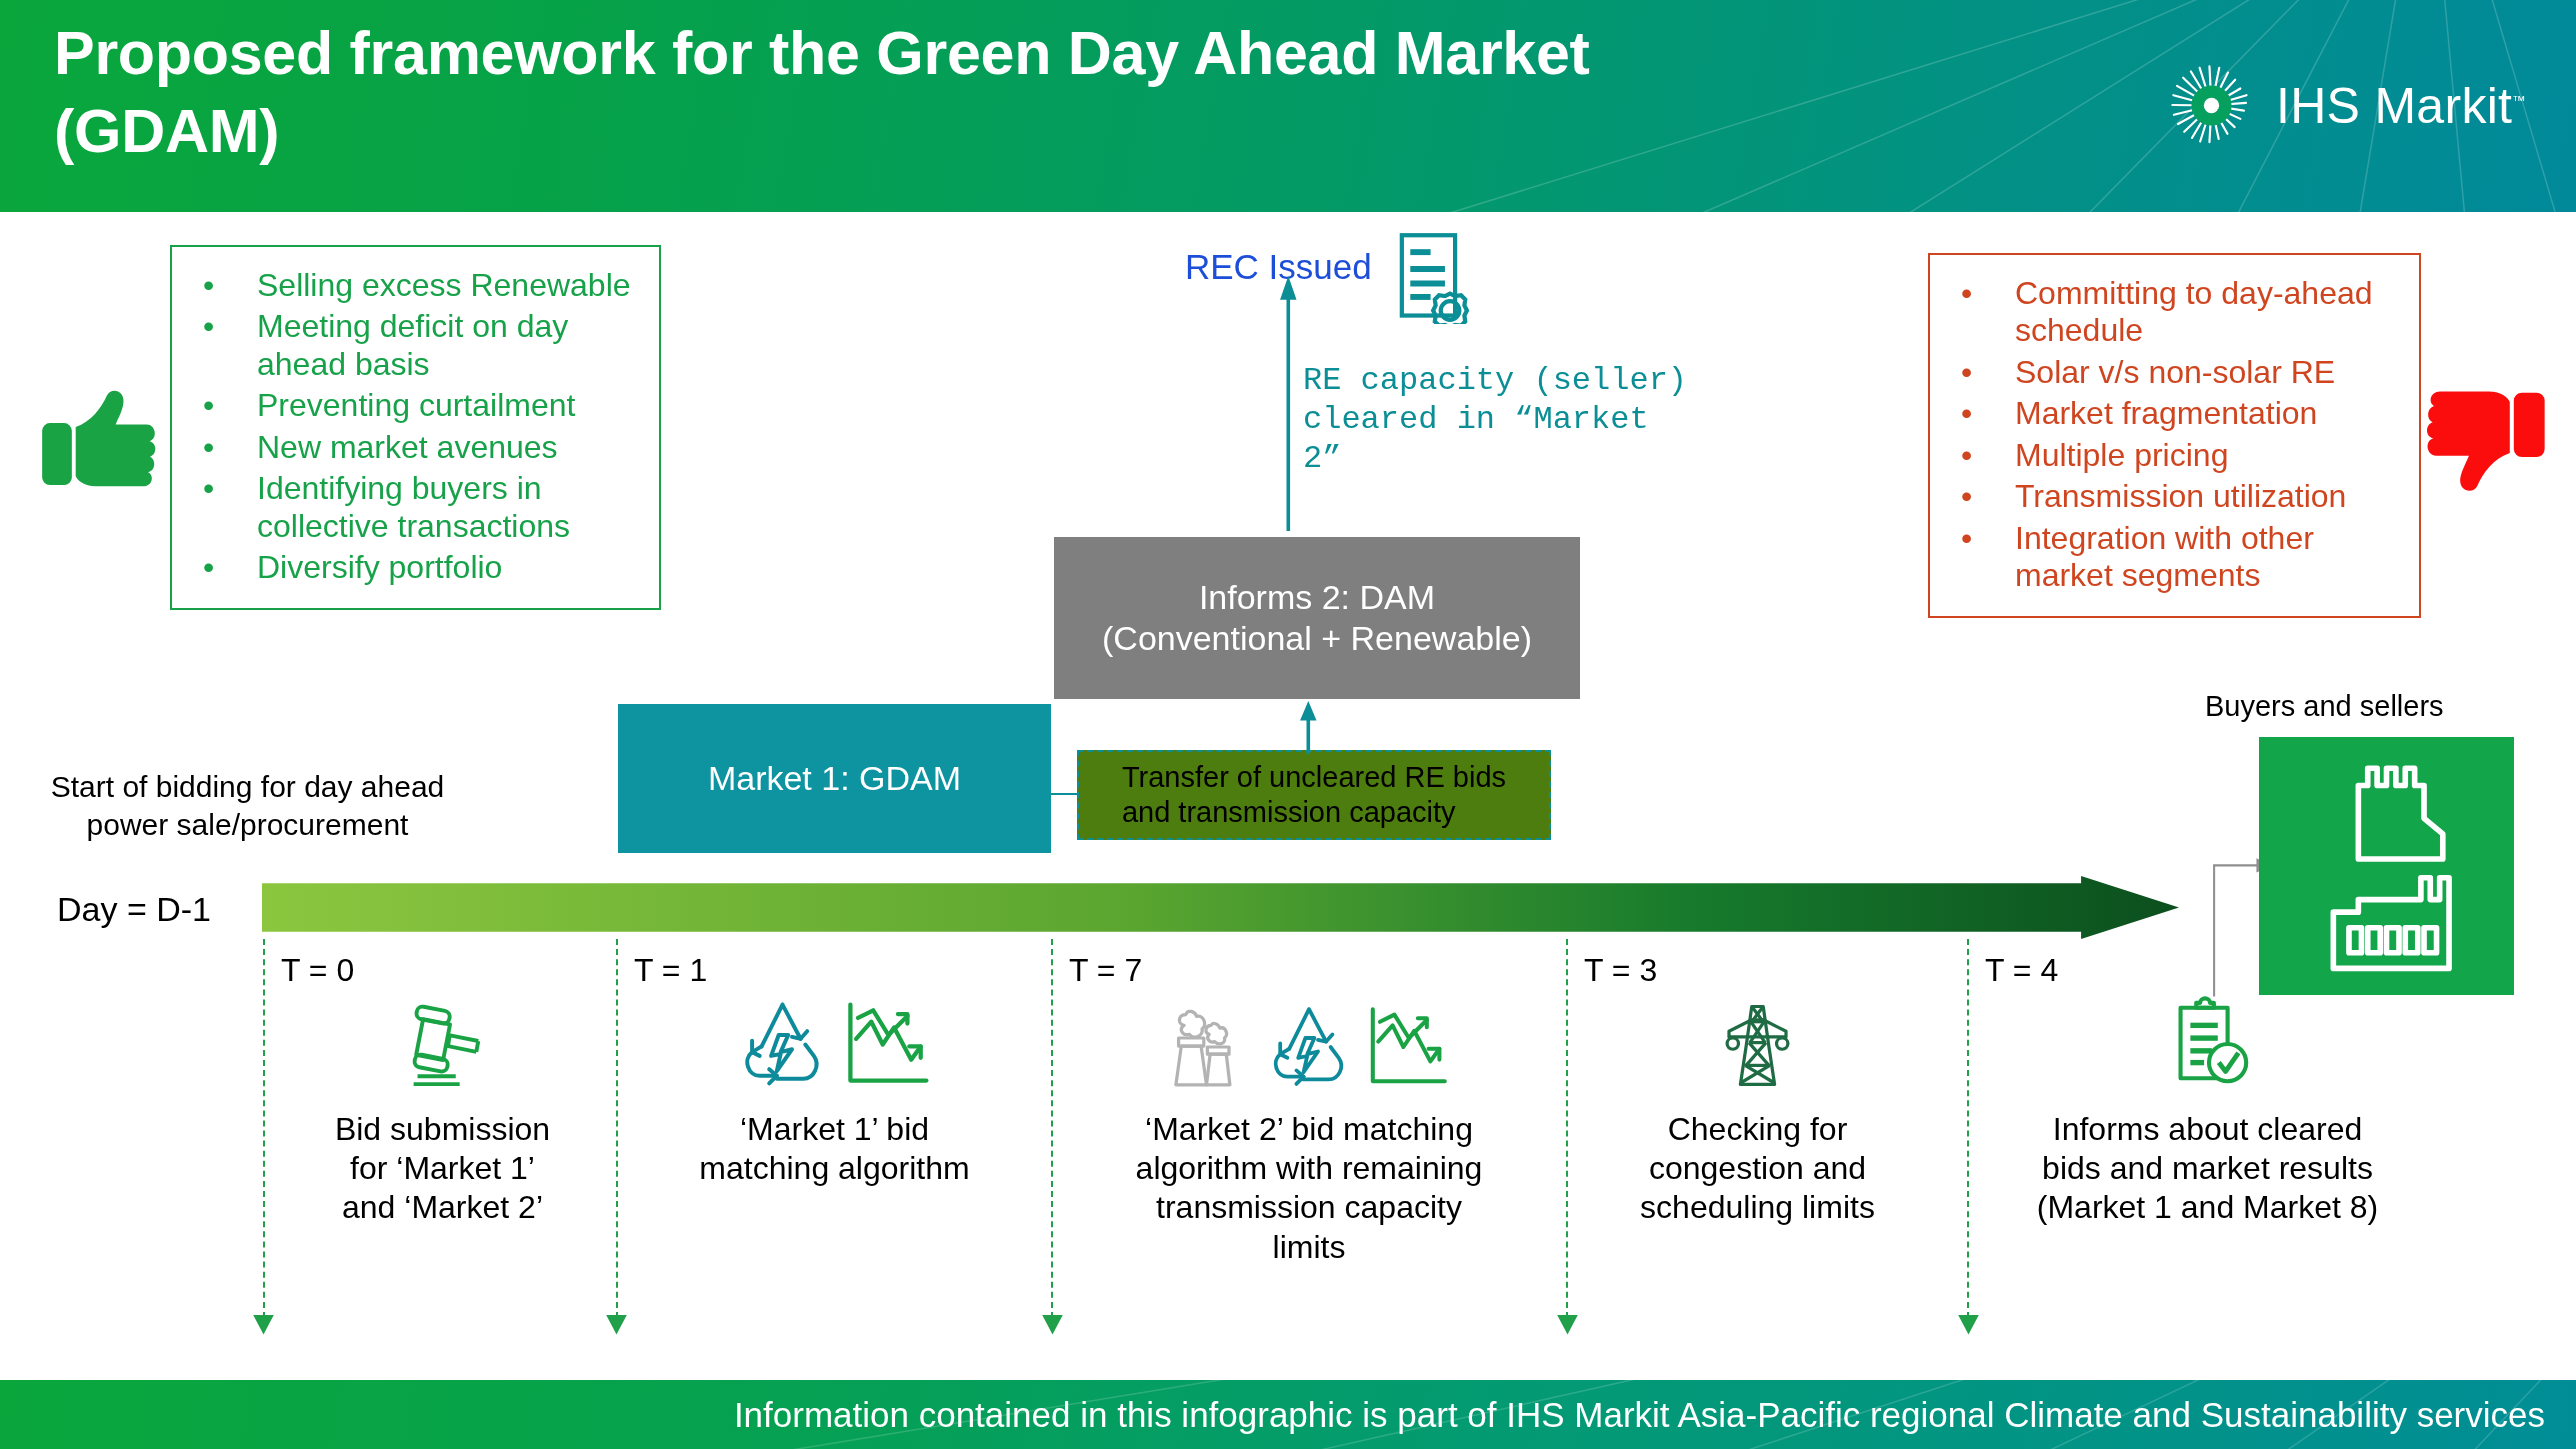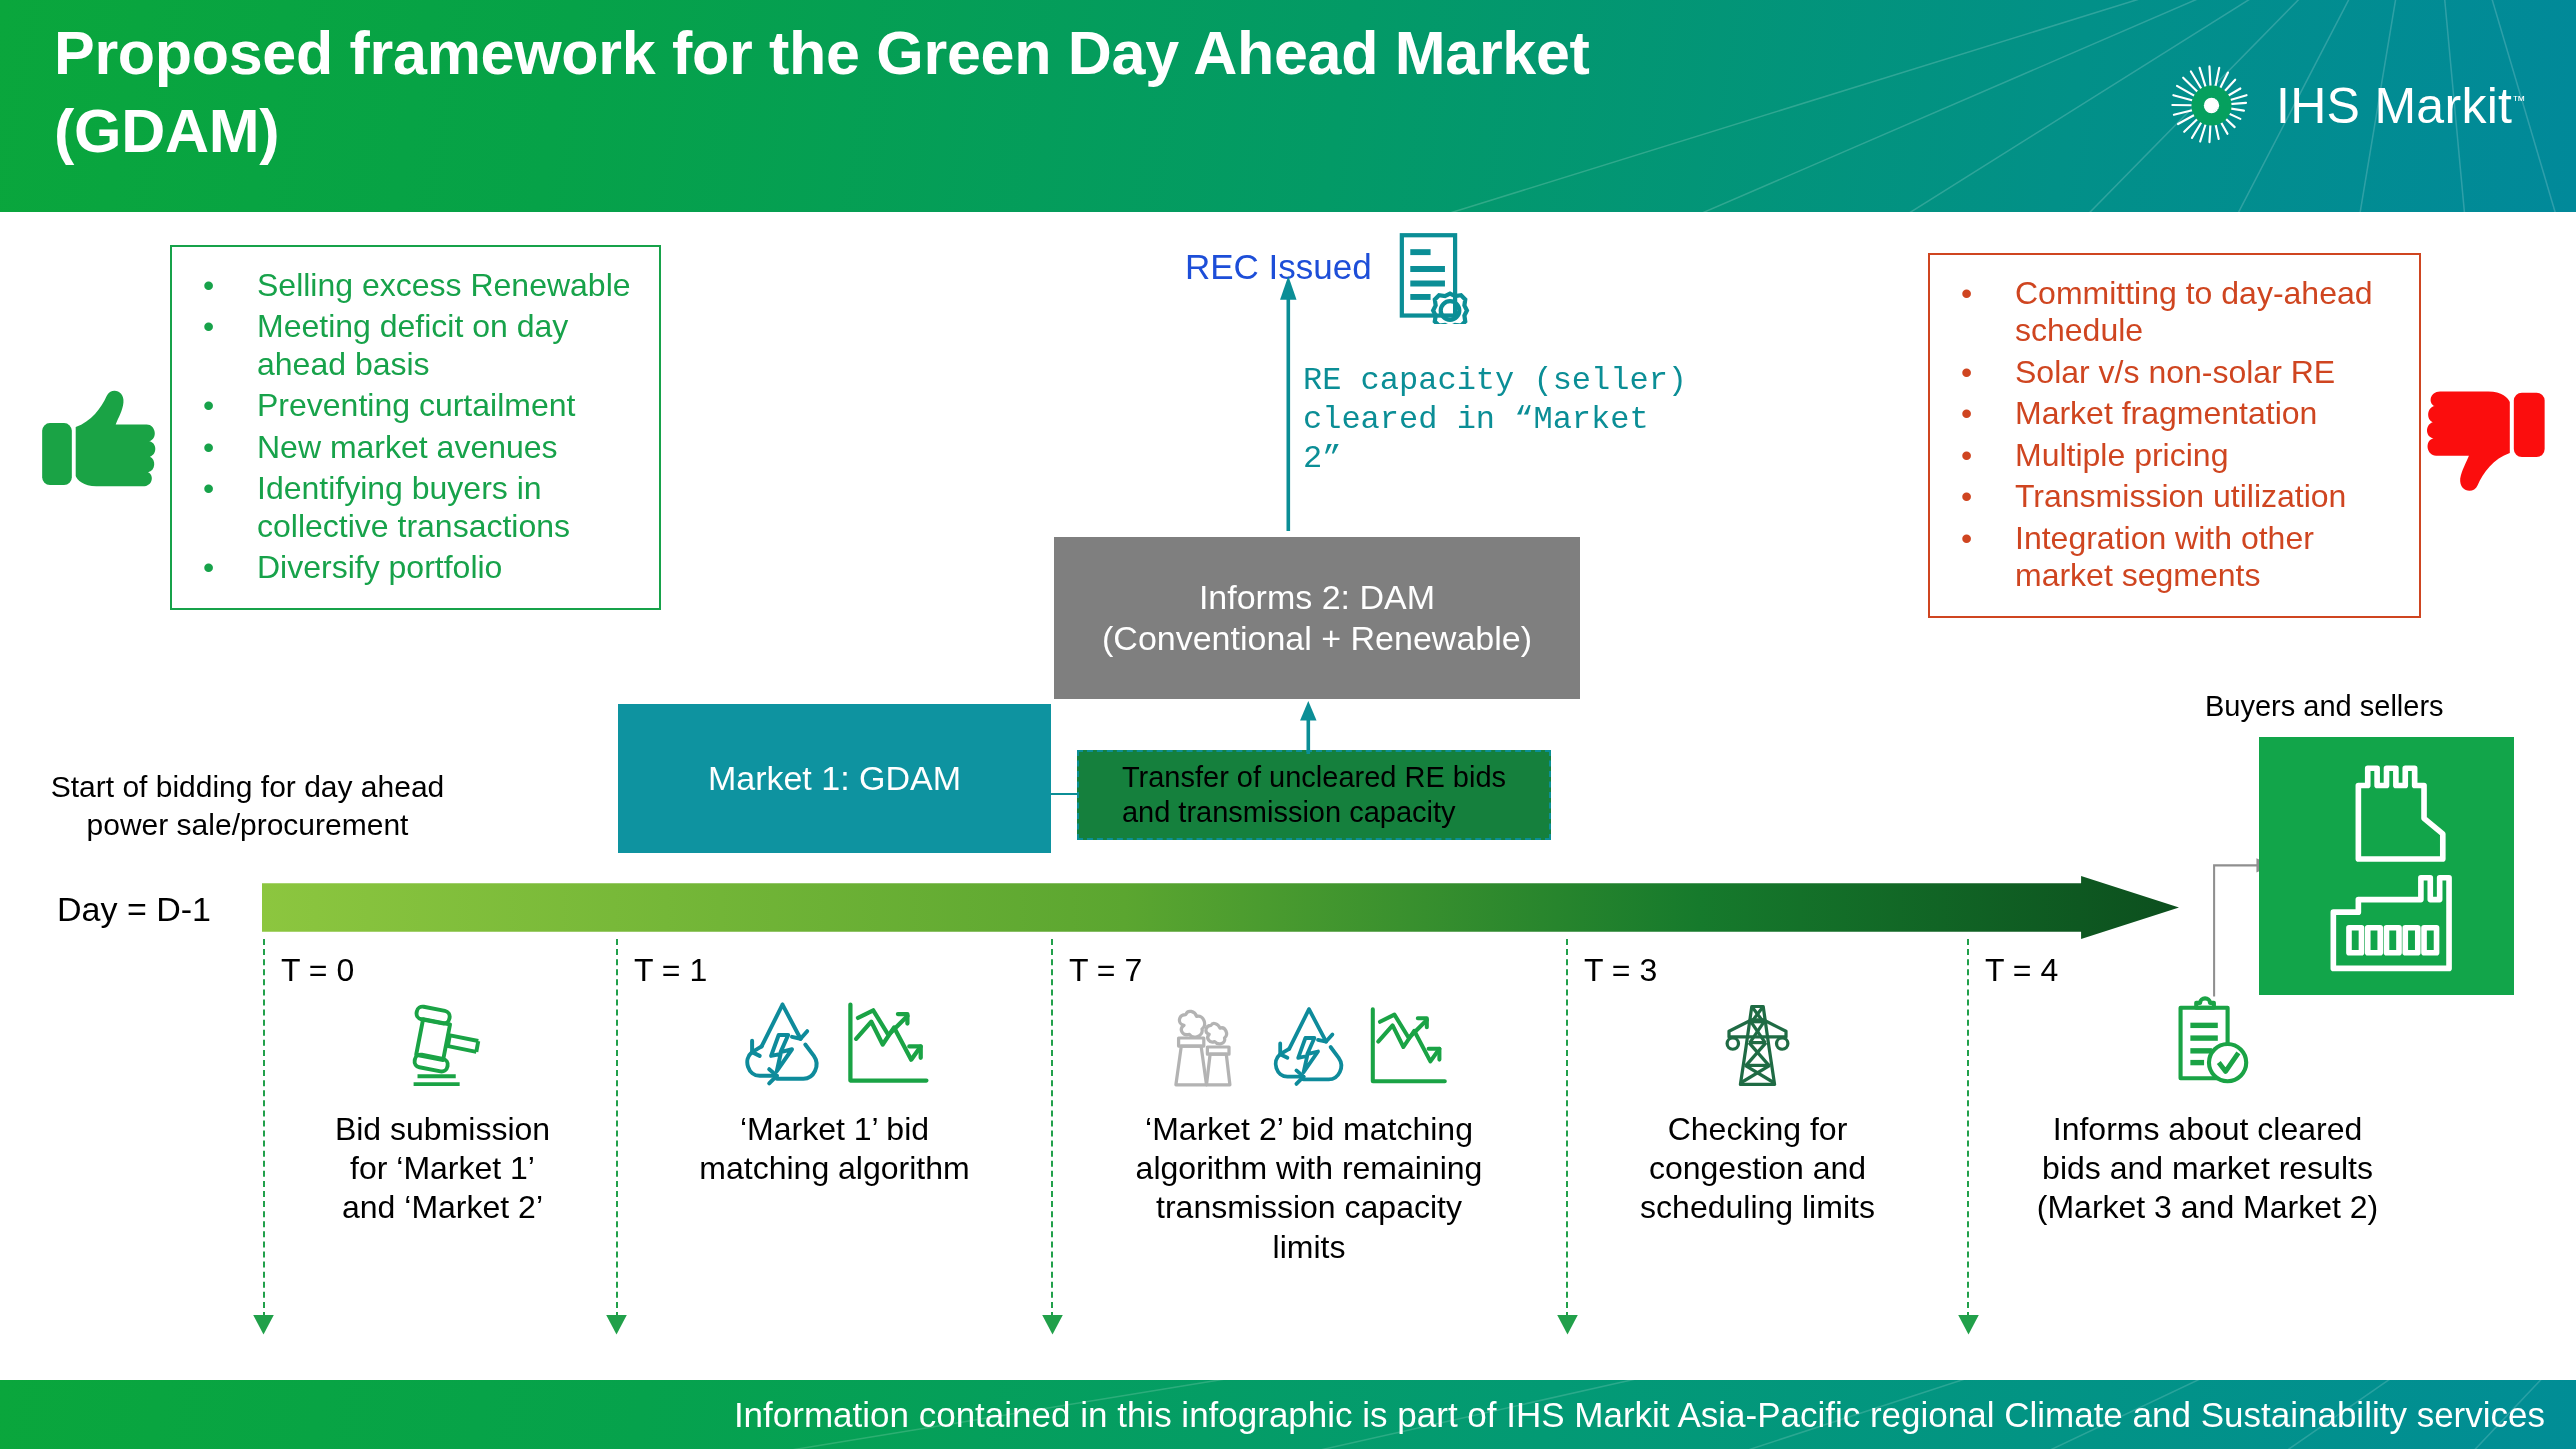--- a/index.html
+++ b/index.html
@@ -52,21 +52,21 @@
        color:#0b8e96;line-height:1.22;white-space:pre-line;font-family:Liberation Mono, monospace;}
 
   
   #market2{position:absolute;left:1054px;top:537px;width:526px;height:162px;
      background:#7f7f7f;color:#fff;display:flex;align-items:center;justify-content:center;
      text-align:center;font-size:34px;line-height:1.22;white-space:pre-line;}
   #market1{position:absolute;left:618px;top:704px;width:433px;height:149px;
      background:#0e93a0;color:#fff;display:flex;align-items:center;justify-content:center;
      text-align:center;font-size:34px;}
   #transfer-box{position:absolute;left:1077px;top:750px;width:474px;height:90px;
-     border:2.1px dashed #0b8e96;background:#15803d;display:flex;align-items:center;
+     border:2.1px dashed #0b8e96;background:#4d7c0f;display:flex;align-items:center;
      justify-content:center;text-align:left;font-size:29px;line-height:1.22;
      padding:0 11.3px;box-sizing:border-box;white-space:pre-line;}
   #transfer-arrow{position:absolute;left:1298px;top:700px;width:20.6px;height:54px;}
   #transfer-connector{position:absolute;left:1051px;top:793px;width:28px;height:2.1px;
      background:#0b8e96;}
 
   
   #start-label{position:absolute;left:31px;top:768px;width:433px;text-align:center;
      font-size:30px;line-height:1.25;white-space:pre-line;}
   #day-label{position:absolute;left:57px;top:878px;font-size:34px;margin-top:12px;}
@@ -420,21 +420,21 @@
         <line x1="32" y1="45" x2="60" y2="45" stroke-width="5.5"></line>
         <line x1="32" y1="58" x2="54" y2="58" stroke-width="5.5"></line>
         <line x1="32" y1="70" x2="46" y2="70" stroke-width="5.5"></line>
         <circle cx="70" cy="70" r="19" fill="#fff"></circle>
         <polyline points="61,70 68,79 81,60" stroke-width="5"></polyline>
       </g>
     </svg>
   </div>
   <div class="stage-text">Informs about cleared
 bids and market results
-(Market 3 and Market 2)</div>
+(Market 1 and Market 8)</div>
 </div>
 
 <div id="buyers-label">Buyers and sellers</div>
 <svg id="buyers-connector" viewBox="0 0 120 360" preserveAspectRatio="none">
   <polyline points="6,355 6,100 95,100" fill="none" stroke="#8f8f8f" stroke-width="4"></polyline>
   <polygon points="118,100 88,86 88,114" fill="#8f8f8f"></polygon>
 </svg>
 <div id="buyers-box">
   <svg width="255" height="258" viewBox="0 0 160 165">
     <g stroke="#ffffff" stroke-width="3.6" fill="none" stroke-linejoin="round">

